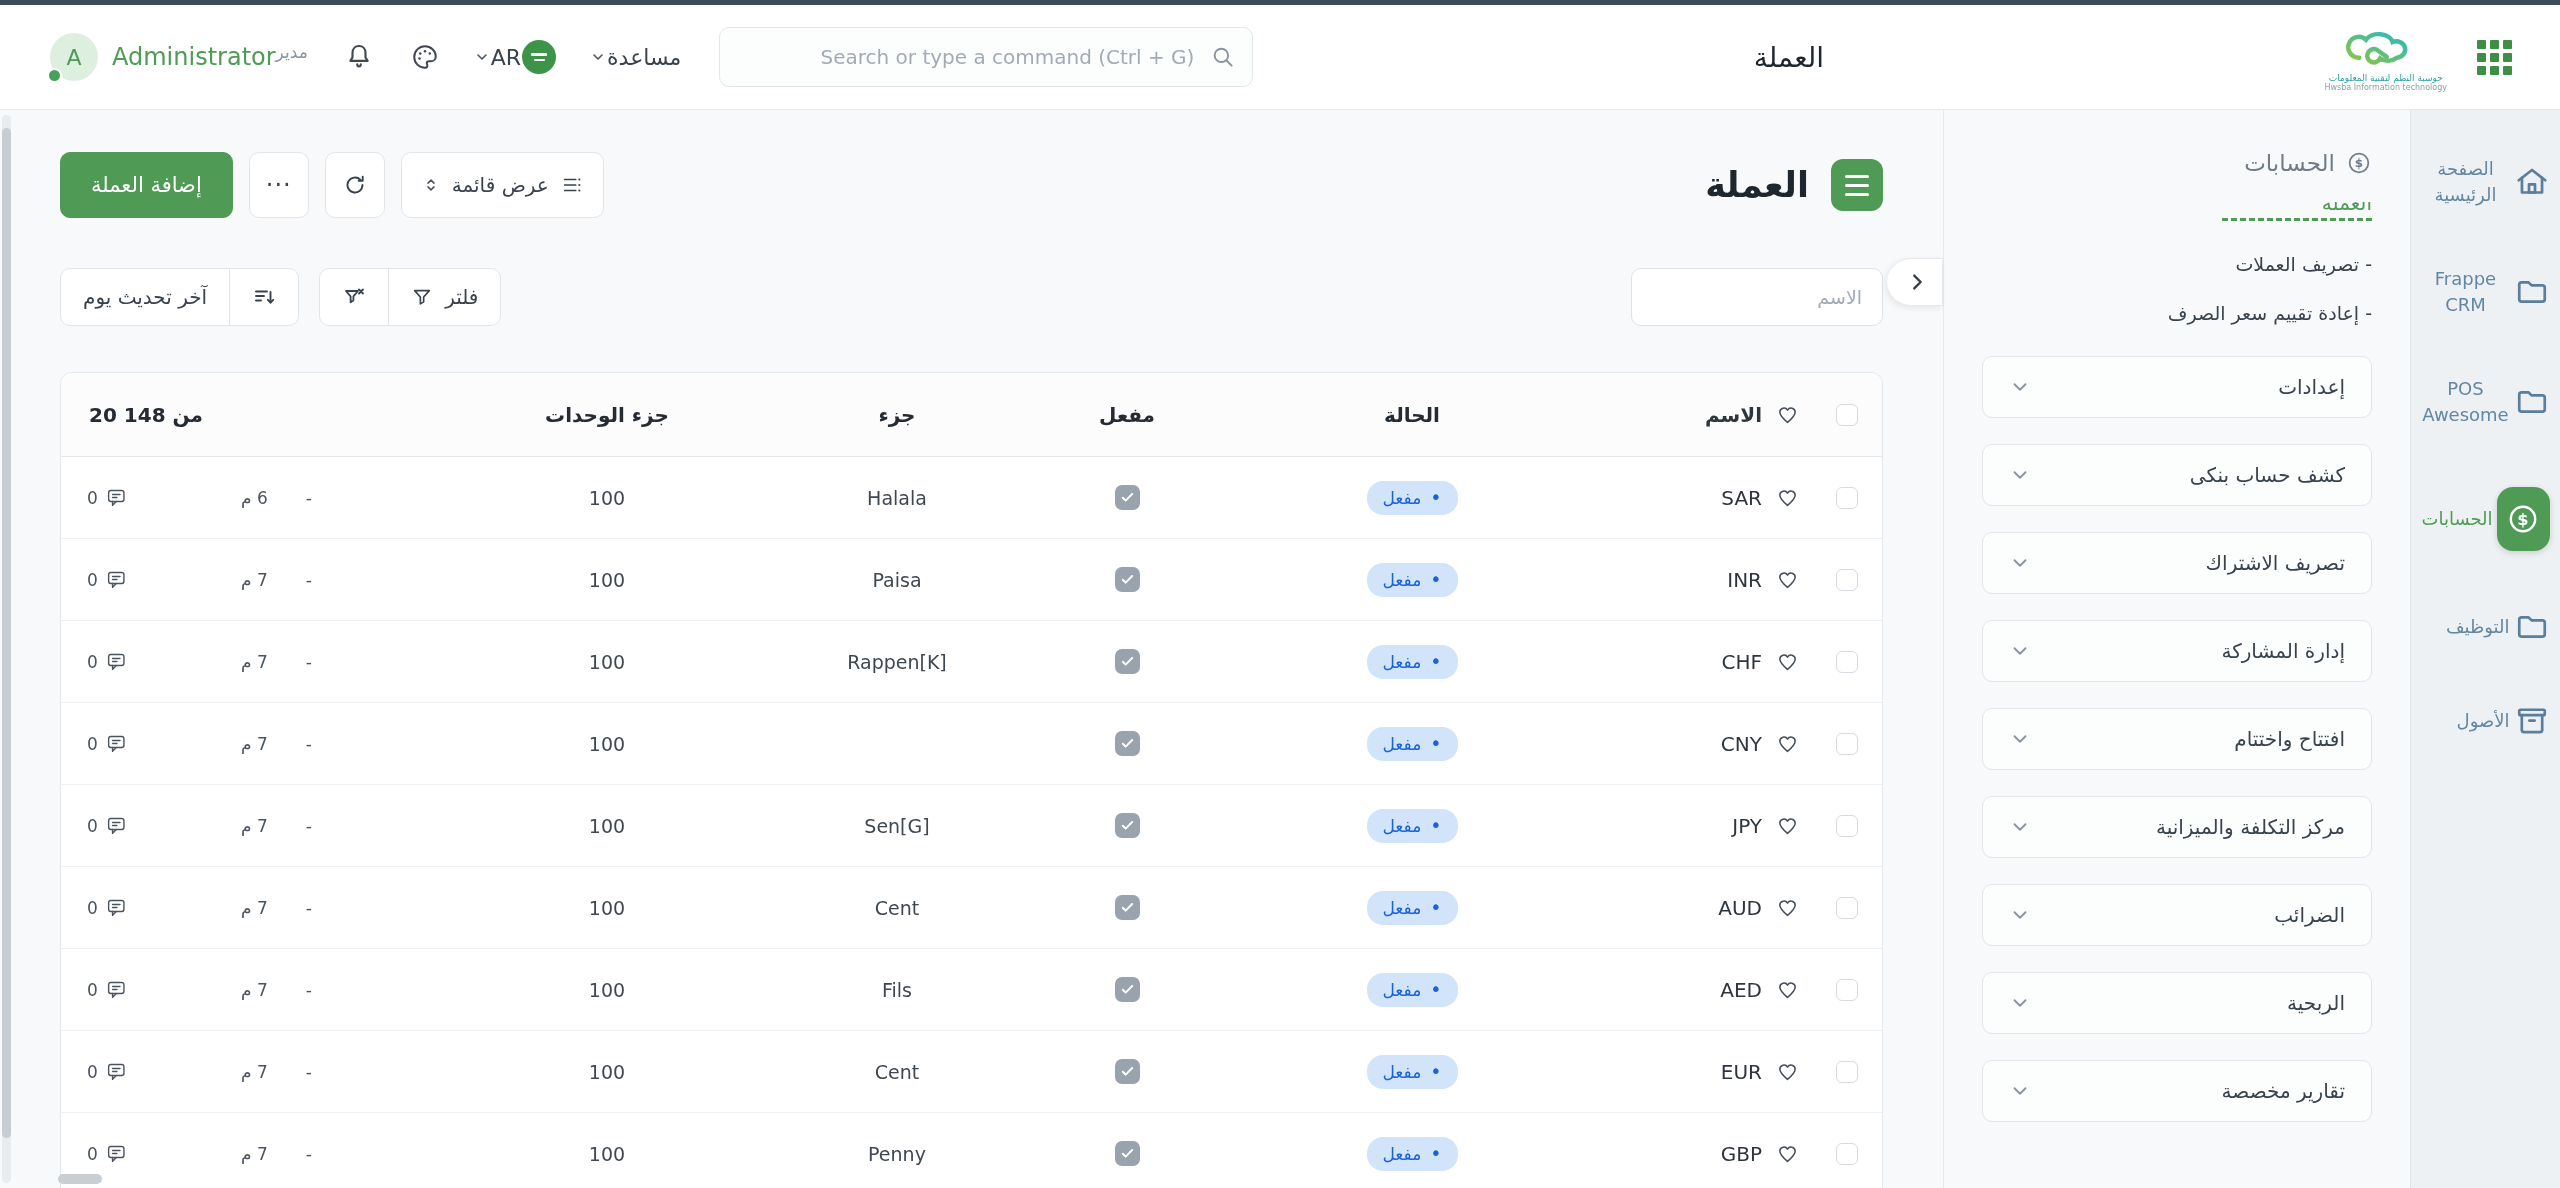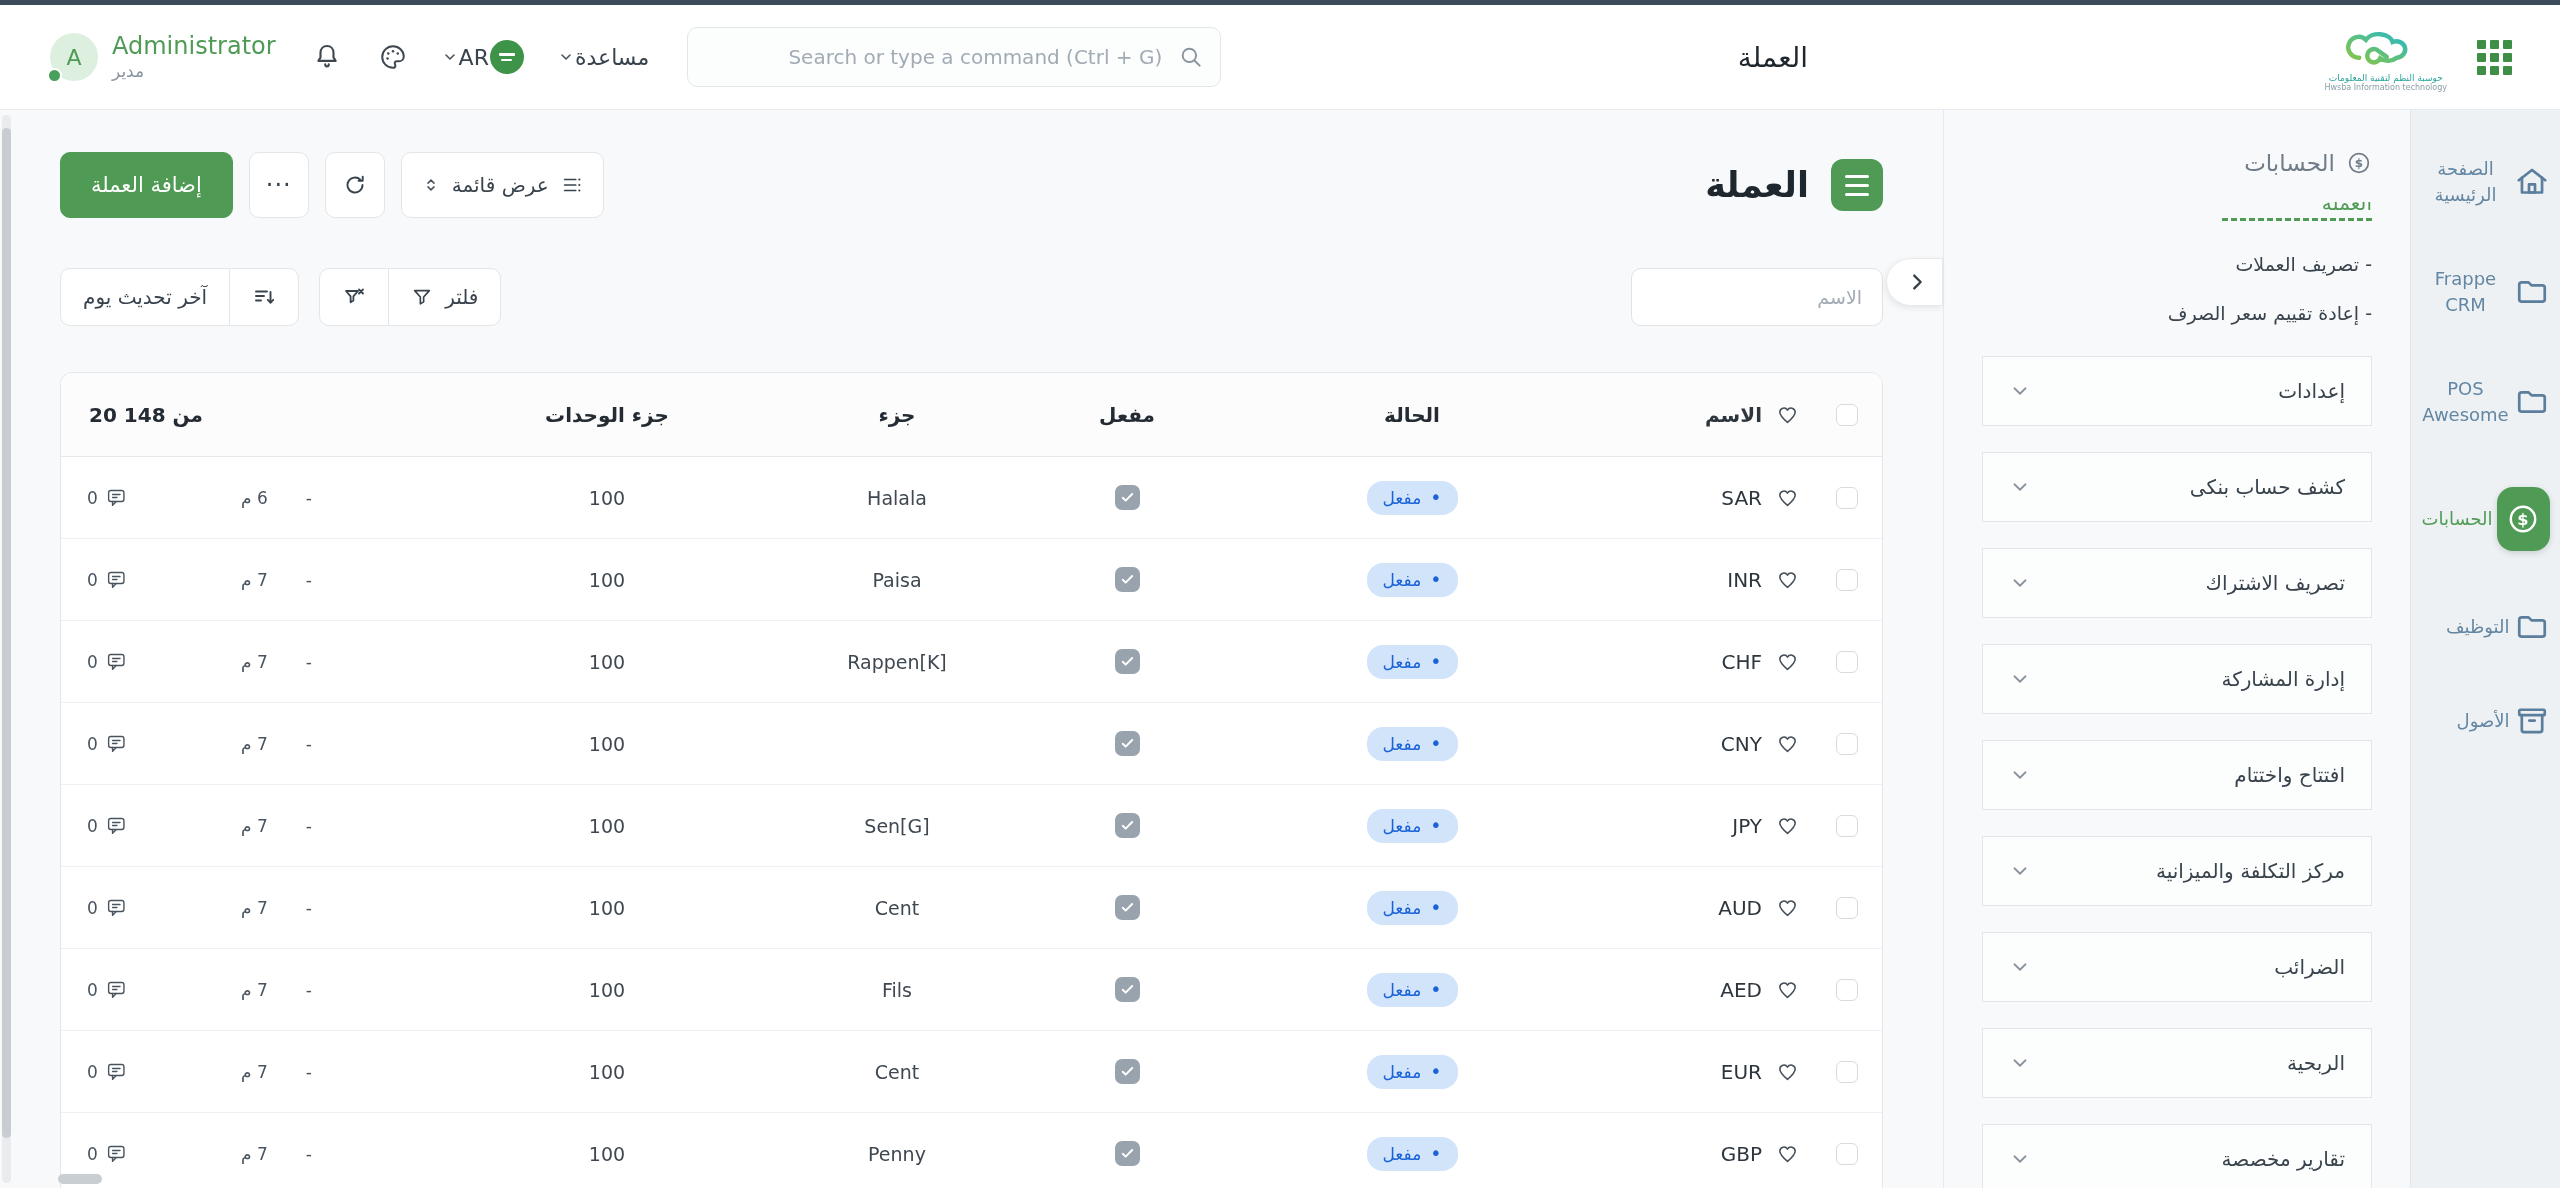--- a/index.html
+++ b/index.html
@@ -15,21 +15,21 @@
   .navbar {
     height:105px; background:#fff; border-bottom:1px solid #e7eaec;
     display:flex; align-items:center; direction:ltr; padding:0 48px 0 50px;
   }
   .user-block { display:flex; align-items:center; gap:14px; }
   .avatar-wrap { position:relative; width:48px; height:48px; }
   .avatar { width:48px; height:48px; border-radius:50%; background:#ddefdf; color:#4f9b55;
     display:flex; align-items:center; justify-content:center; font-size:22px; }
   .presence-dot { position:absolute; left:-3px; bottom:-2px; width:15px; height:15px;
     border-radius:50%; background:#48a05a; border:2px solid #fff; }
-  .user-meta { display:flex; flex-direction:column; line-height:1.25; }
+  .user-meta { display:flex; flex-direction:row; line-height:1.25; }
   .user-name { color:#4f9b55; font-size:24px; font-weight:500; }
   .user-role { color:#8a949e; font-size:17px; }
   .nav-icon-btn { background:none; border:none; cursor:pointer; margin-left:36px;
     display:flex; align-items:center; color:#3f4851; }
   .lang-cluster, .help-cluster { display:flex; align-items:center; direction:rtl; gap:1px;
     margin-left:34px; color:#39434d; font-size:22px; cursor:pointer; }
   .flag-circle { width:34px; height:34px; border-radius:50%; background:#3d9348;
     display:flex; flex-direction:column; align-items:center; justify-content:center; gap:3px; }
   .flag-circle i { display:block; background:#fff; border-radius:1px; }
   .flag-line1 { width:16px; height:3px; }
@@ -65,21 +65,21 @@
   
   .ws-sidebar { width:467px; border-left:1px solid #e7eaec; flex-shrink:0; padding:40px 38px 20px; overflow:hidden; }
   .ws-head { display:flex; align-items:center; gap:11px; color:#707c88; font-size:23px; }
   .ws-sliver { margin-top:26px; width:150px; }
   .ws-sliver .clip { height:13px; overflow:hidden; display:flex; align-items:flex-end; }
   .ws-sliver .clip span { font-size:20px; color:#4f9b55; line-height:30px; margin-bottom:-3px; }
   .ws-sliver .dash-line { border-top:3px dashed #4f9b55; margin-top:3px; }
   .ws-links { margin-top:32px; }
   .ws-link { font-size:19px; color:#39434d; margin-bottom:27px; cursor:pointer; }
   .ws-cards { margin-top:32px; }
-  .acc-card { height:70px; border:1px solid #e2e6e9; background:#fcfdfd; border-radius:0;
+  .acc-card { height:62px; border:1px solid #e2e6e9; background:#fcfdfd; border-radius:10px;
     display:flex; align-items:center; justify-content:space-between; padding:11px 26px;
     margin-bottom:26px; cursor:pointer; }
   .acc-label { font-size:20px; color:#39434d; }
   .acc-chevron { color:#8a949e; display:flex; }
 
   
   .main { flex:1; position:relative; padding:42px 60px 0; min-width:0; }
   .page-head { display:flex; align-items:center; justify-content:space-between; }
   .head-title-group { display:flex; align-items:center; gap:22px; }
   .menu-green-btn { width:52px; height:52px; border-radius:12px; background:#4f9b55; border:none;

